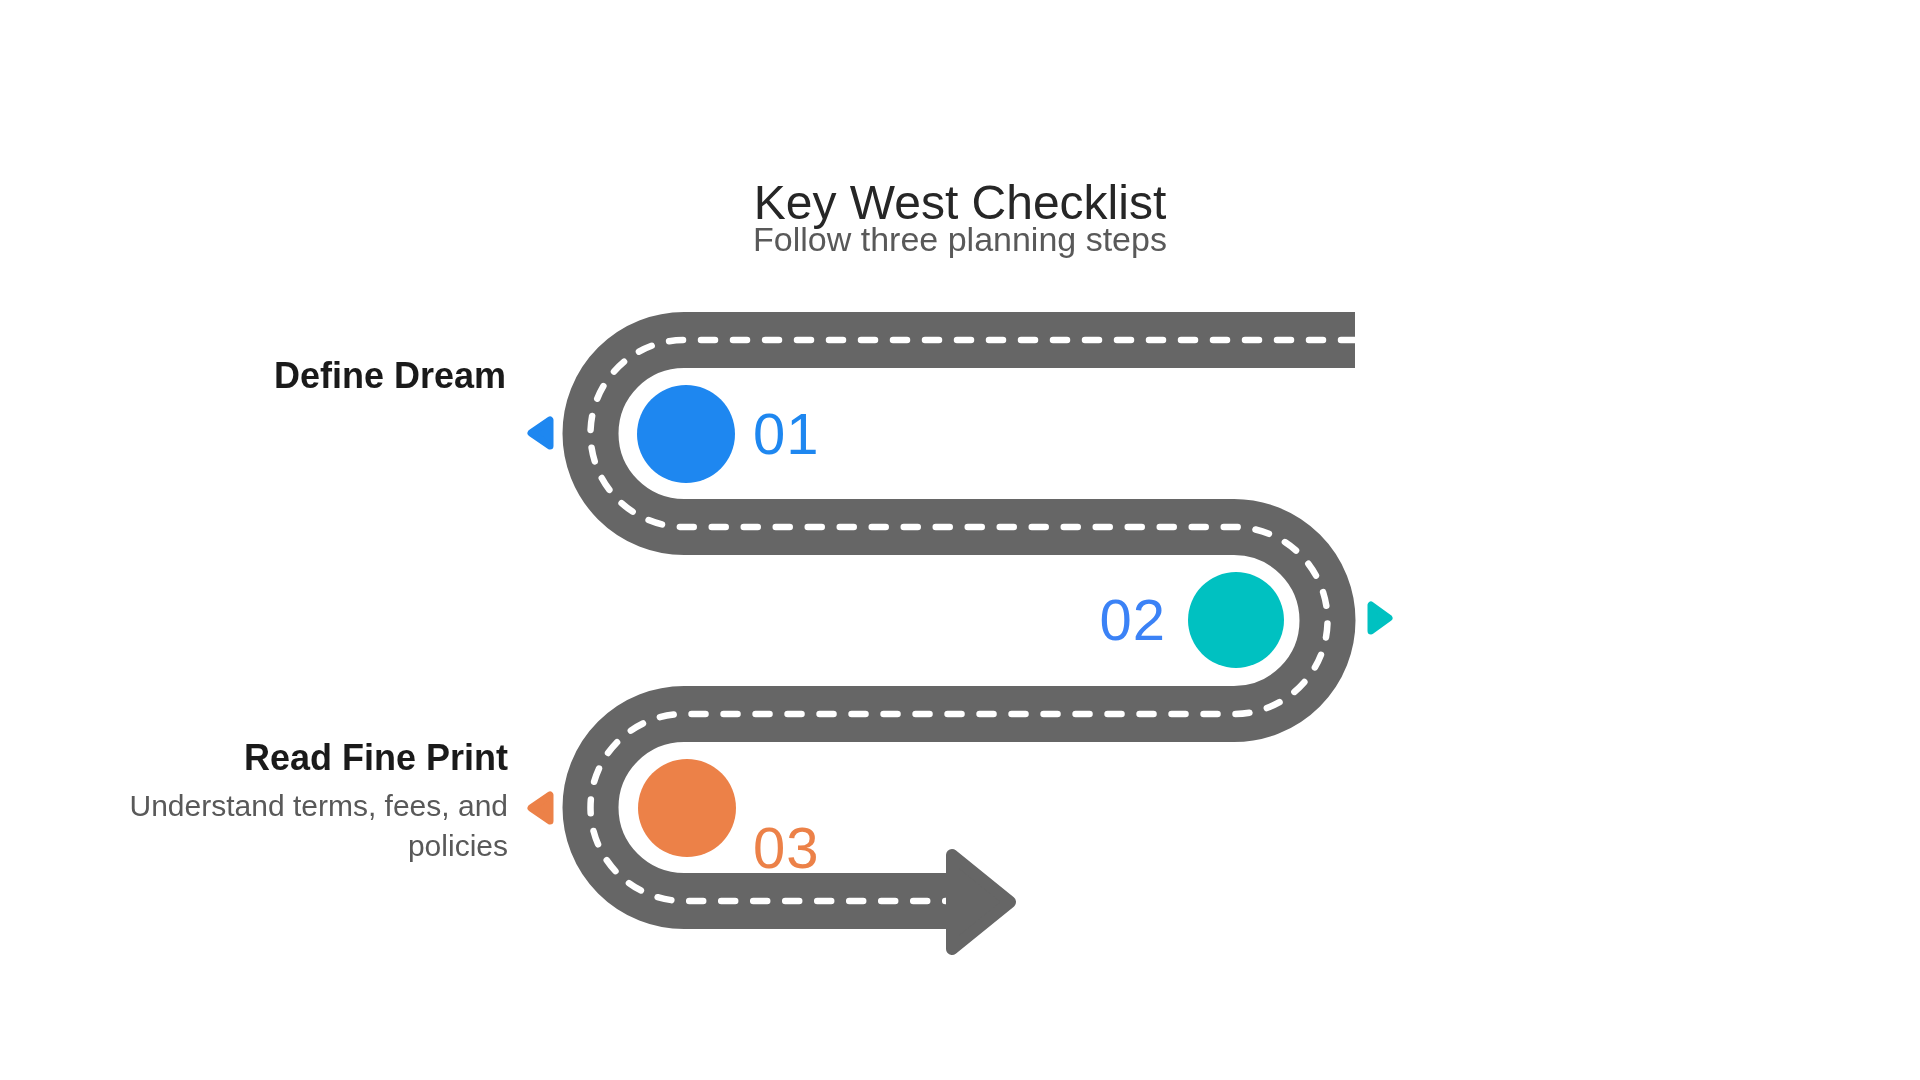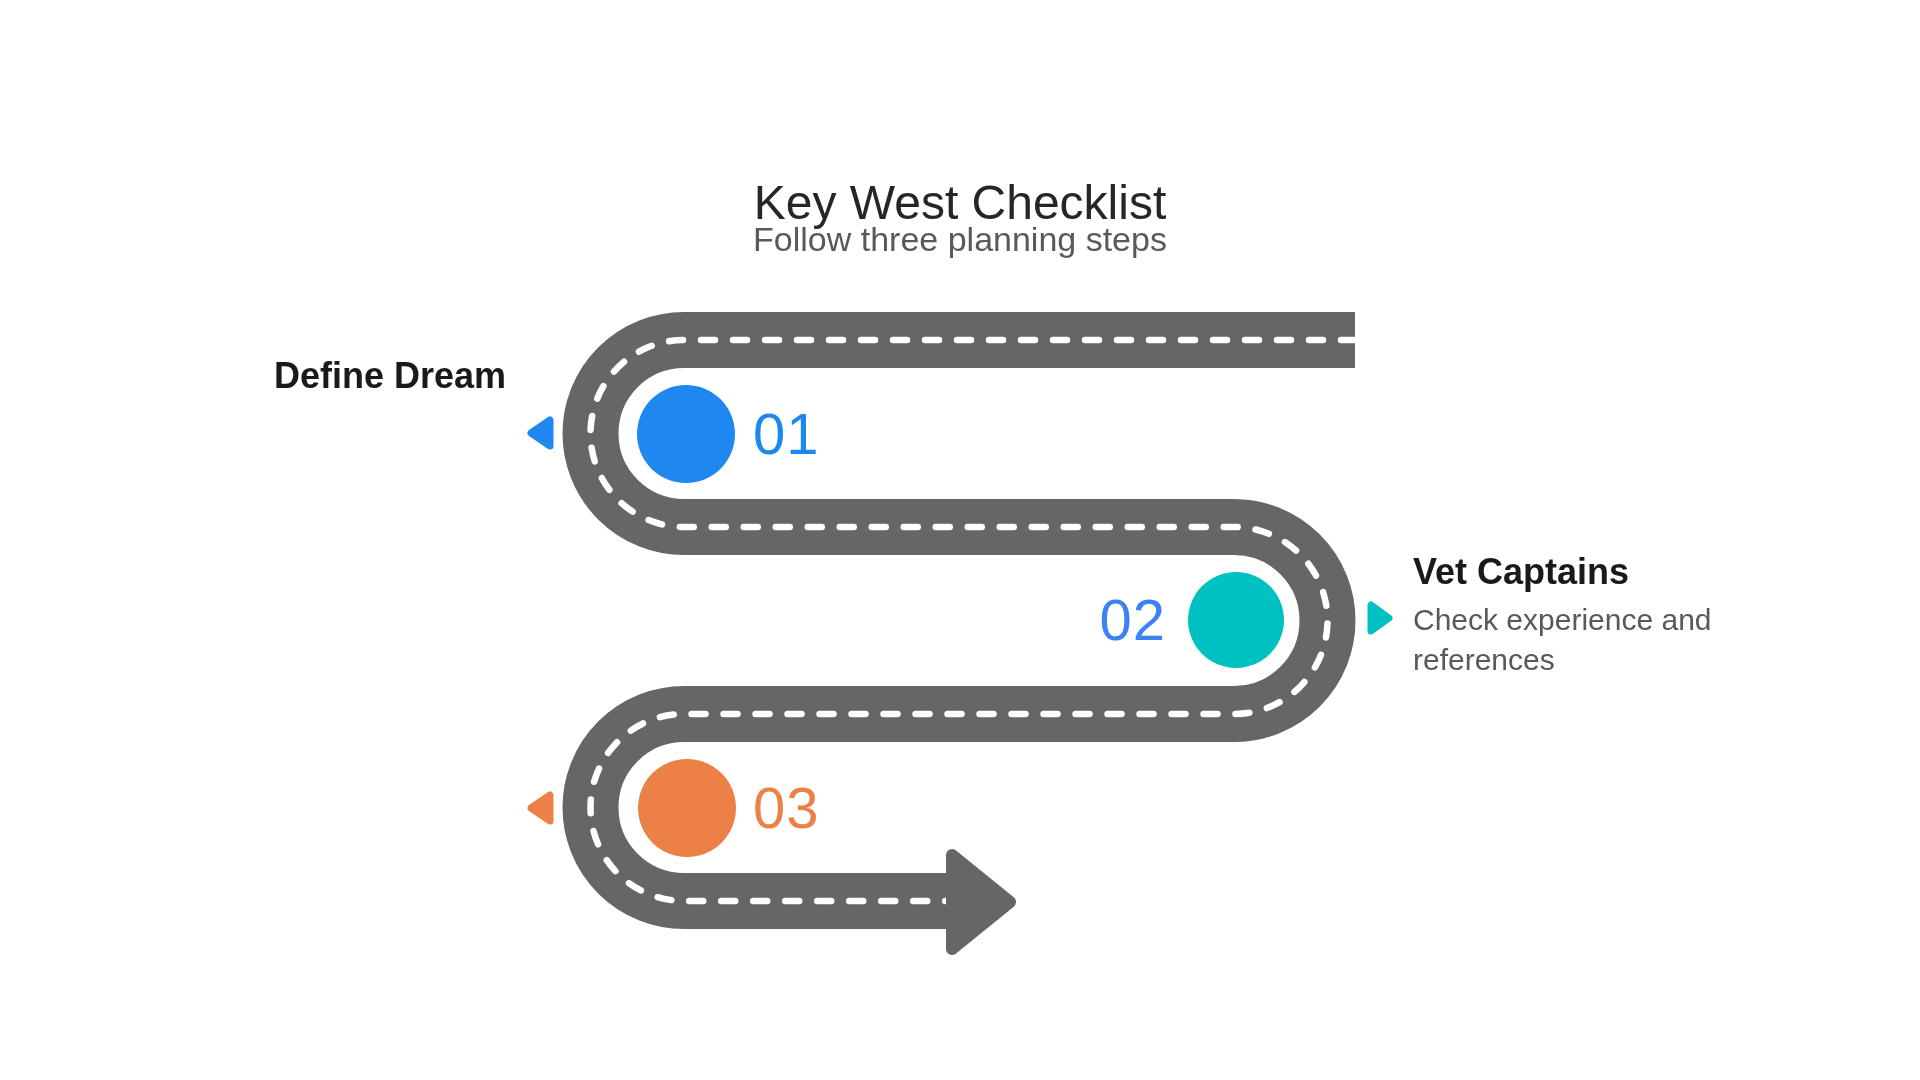--- a/index.html
+++ b/index.html
@@ -83,25 +83,25 @@
     <circle cx="1236" cy="620" r="48" fill="#00c1c1"></circle>
     <circle cx="687" cy="808" r="49" fill="#ec8148"></circle>
 
     <polygon points="531,433 550,420 550,446" stroke-width="7" stroke-linejoin="round" fill="#1e87f0" stroke="#1e87f0"></polygon>
     <polygon points="1389,618 1371,605 1371,631" stroke-width="7" stroke-linejoin="round" fill="#00c1c1" stroke="#00c1c1"></polygon>
     <polygon points="531,808 550,795 550,821" stroke-width="7" stroke-linejoin="round" fill="#ec8148" stroke="#ec8148"></polygon>
   </svg>
 
   <div class="step-num" style="left: 753px; top: 405px; color: rgb(30, 135, 240);">01</div>
   <div class="step-num" style="left: 1046px; top: 591px; width: 120px; text-align: right; color: #3b82f6;">02</div>
-  <div class="step-num" style="left: 753px; top: 779px; color: rgb(236, 129, 72);">03</div>
+  <div class="step-num" style="left: 753px; top: 819px; color: rgb(236, 129, 72);">03</div>
 
   <div class="step-text align-right" style="right:1414px; top:356px;">
     <div class="step-title" style="color: rgb(26, 26, 26);">Define Dream</div>
   </div>
 
-  <div class="step-text align-left" style="left:1413px; top:552px; width:330px;">
-    <div class="step-title" style="color: rgb(26, 26, 26);">Vet Captains</div>
-    <div class="step-desc" style="color: rgb(89, 89, 89);">Check experience and references</div>
+
+  <div class="step-text align-right" style="right:1412px; top:738px;">
+    <div class="step-title" style="color: rgb(26, 26, 26);">Read Fine Print</div>
+    <div class="step-desc" style="color: rgb(89, 89, 89);">Understand terms, fees, and policies</div>
   </div>
-
 
 </div>
 
 </body></html>

